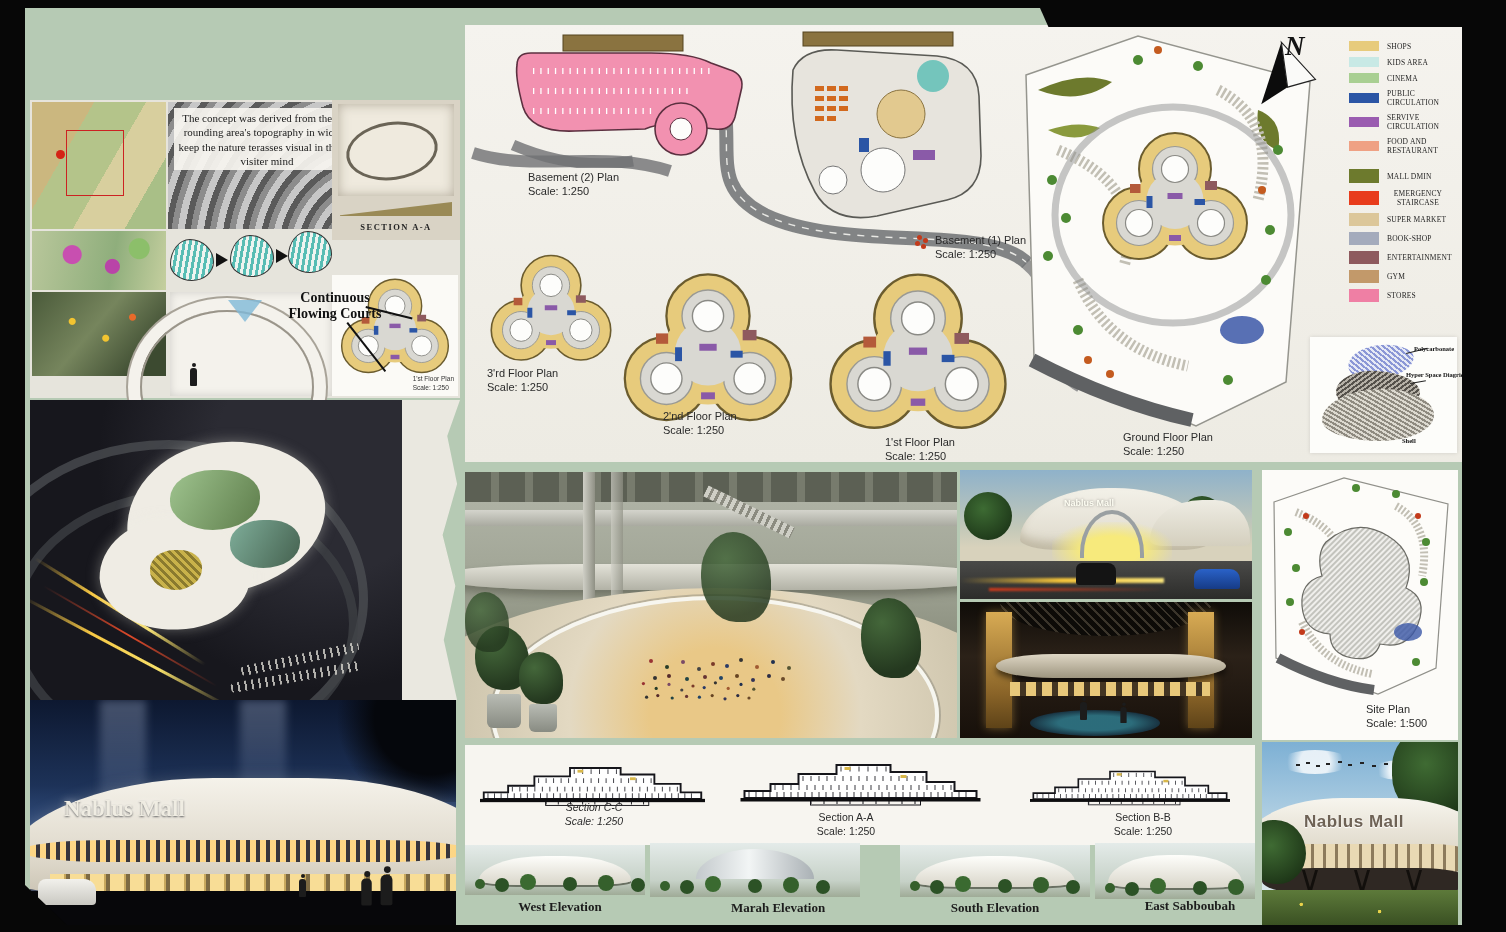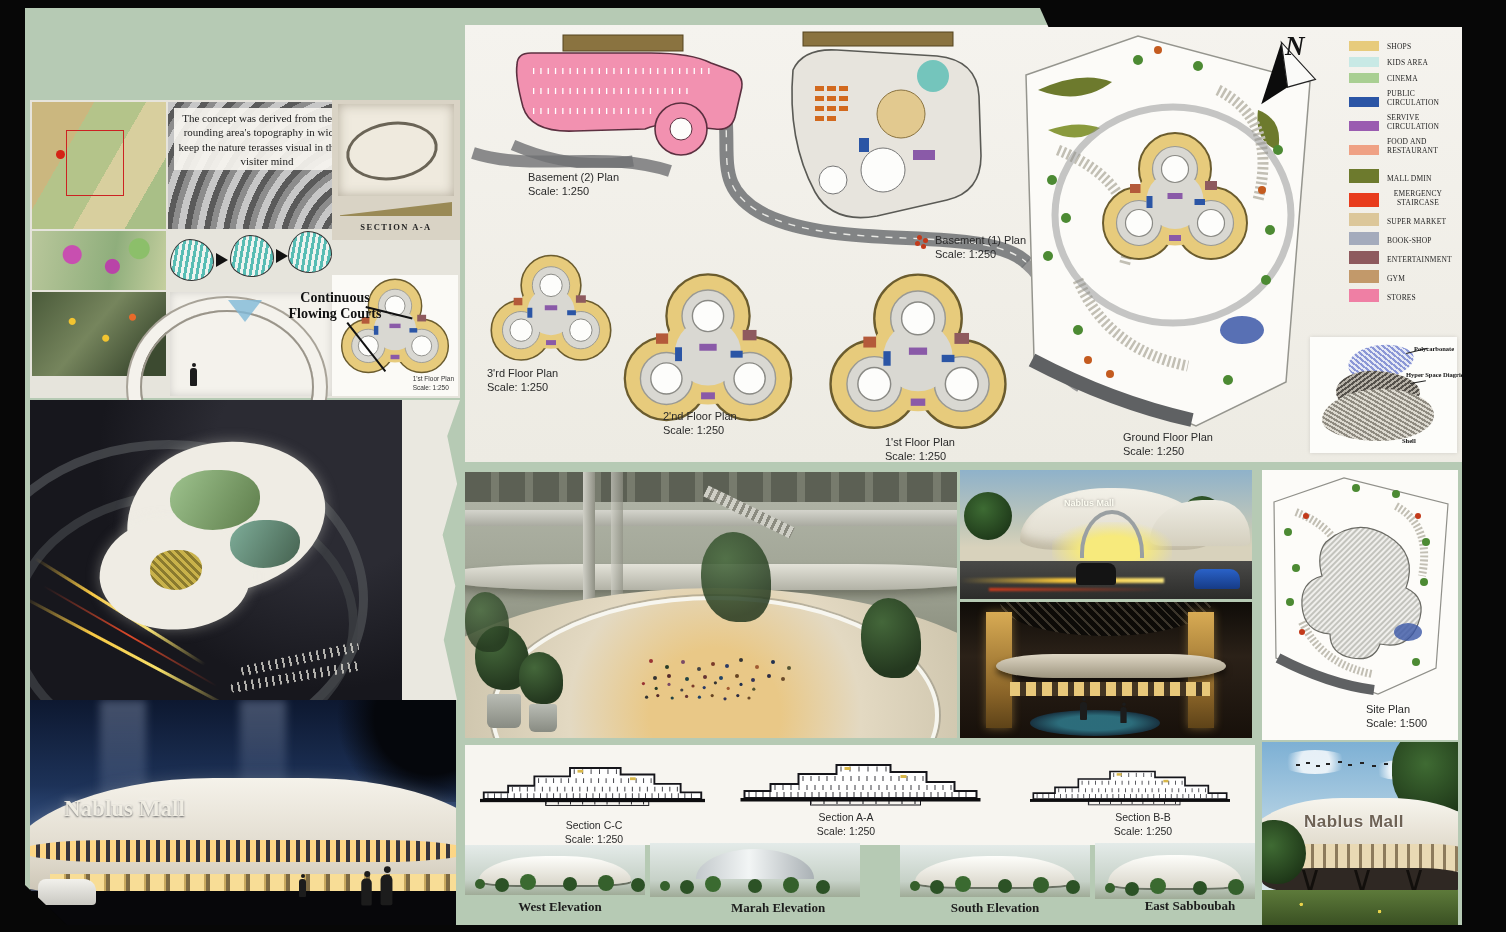--- a/index.html
+++ b/index.html
@@ -84,21 +84,21 @@
         text-shadow:0 0 8px rgba(255,255,255,.55),0 1px 2px #555;}
   .night .ground{position:absolute;left:0;bottom:0;width:100%;height:34px;background:#07070a;}
   .night .van{position:absolute;left:8px;bottom:20px;width:58px;height:26px;background:linear-gradient(#f2f1ec,#c9c8c2);border-radius:8px 12px 4px 4px;}
   .night .treesil{position:absolute;right:-20px;top:-18px;width:150px;height:120px;
         background:radial-gradient(circle at 70% 30%,#05070c 0 42%,transparent 70%);}
   
   .plans{position:absolute;left:465px;top:25px;width:997px;height:437px;
         background:linear-gradient(180deg,#f5f3ee,#edebe3);}
   .plan-label{position:absolute;font:11px/1.3 "Liberation Sans",sans-serif;color:#2b2b2b;}
   .legend{position:absolute;left:884px;top:16px;width:112px;}
-  .lg-row{display:flex;align-items:flex-end;margin-bottom:6px;}
+  .lg-row{display:flex;align-items:center;margin-bottom:6px;}
   .lg-sw{width:30px;height:10px;margin-right:8px;flex:none;}
   .lg-lb{font:7.5px/1.2 "Liberation Serif",serif;color:#1e1e1e;letter-spacing:.2px;}
   .lg-gap{margin-top:14px;}
   .compassN{position:absolute;font:italic 600 27px "Liberation Serif",serif;color:#131313;}
   .materials{position:absolute;left:845px;top:312px;width:147px;height:116px;background:#fdfdfa;box-shadow:0 0 4px rgba(0,0,0,.12);}
   .blob{position:absolute;border-radius:48% 52% 60% 40%/55% 45% 55% 45%;}
   .blob.poly{left:38px;top:8px;width:66px;height:34px;background:repeating-linear-gradient(45deg,#8b97d6 0 2px,#e6e9f5 2px 4px);transform:rotate(-6deg);}
   .blob.diagrid{left:26px;top:34px;width:84px;height:42px;background:repeating-linear-gradient(-40deg,#55514b 0 2px,#b6b1a7 2px 4px);transform:rotate(4deg);}
   .blob.shell{left:12px;top:52px;width:112px;height:52px;border-radius:55% 45% 48% 52%/60% 50% 50% 40%;
         background:repeating-linear-gradient(30deg,#8e8a80 0 2px,#dcd9d0 2px 4px);}
@@ -576,21 +576,21 @@
     <div class="plan-label" style="left:104px;top:232px;">
       <span style="display:block">Site Plan</span>
       <span style="display:block">Scale: 1:500</span>
     </div>
   </div>
 
   <div class="sections">
     <svg style="position:absolute;left:15px;top:8px;width:225px;height:58px;" viewBox="0 0 240 60">
         <use href="#secdwg"></use>
       </svg>
-    <div class="sec-label" style="left:59px;top:74px;">
+    <div class="sec-label" style="left:59px;top:56px;font-style:italic;">
       <span style="display:block">Section C-C</span>
       <span style="display:block">Scale: 1:250</span>
     </div>
     <svg style="position:absolute;left:268px;top:5px;width:255px;height:60px;" viewBox="0 0 240 60">
         <use href="#secdwg"></use>
       </svg>
     <div class="sec-label" style="left:311px;top:66px;">
       <span style="display:block">Section A-A</span>
       <span style="display:block">Scale: 1:250</span>
     </div>

